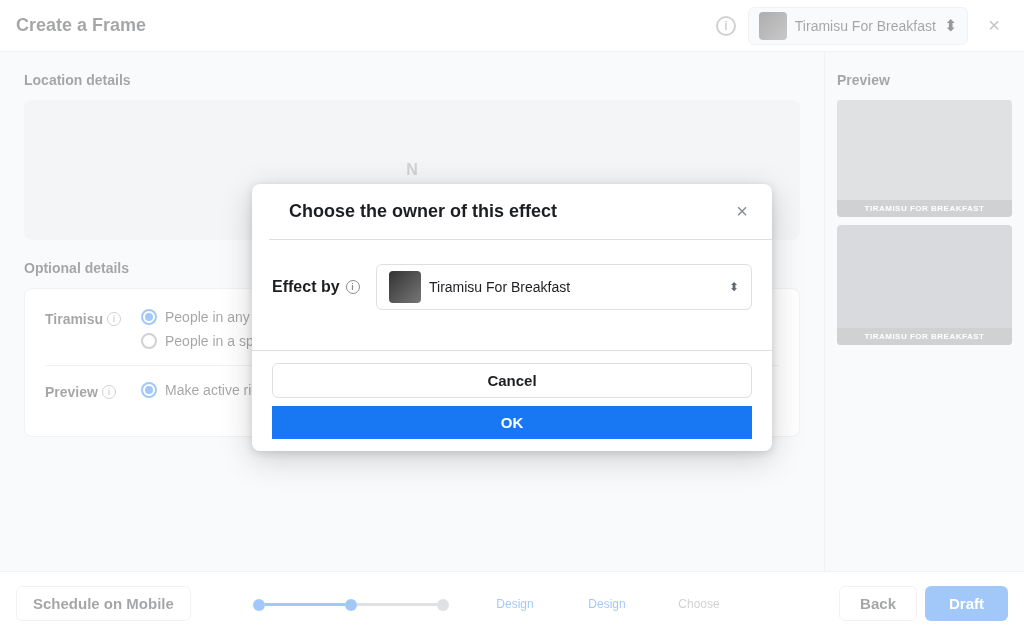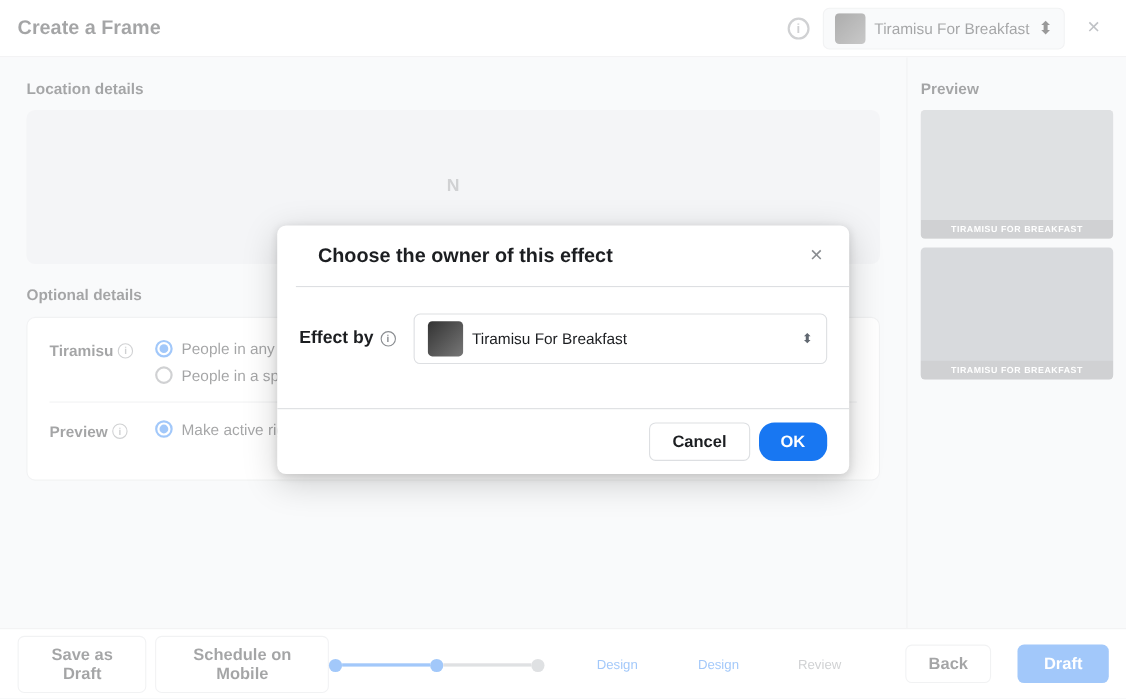--- a/index.html
+++ b/index.html
@@ -304,21 +304,21 @@
       font-size: 12px;
       color: #1877f2;
       width: 92px;
       text-align: center;
     }
     .step-label.inactive {
       color: #8a8d91;
     }
     .footer-right {
       display: flex;
-      gap: 24px;
+      gap: 8px;
       padding-left: 32px;
     }
     .btn-back {
       background: #fff;
       border: 1px solid #dddfe2;
       border-radius: 6px;
       padding: 8px 20px;
       font-size: 15px;
       font-weight: 600;
       color: #1c1e21;
@@ -422,35 +422,36 @@
     .modal-divider {
       border: none;
       border-top: 1px solid #dddfe2;
       margin: 16px 0 0 0;
     }
     .modal-footer {
       padding: 12px 20px;
       display: flex;
       justify-content: flex-end;
       gap: 8px;
+      flex-direction: column;
     }
     .btn-cancel {
       background: #fff;
       border: 1px solid #dddfe2;
       border-radius: 6px;
       padding: 8px 20px;
       font-size: 15px;
       font-weight: 600;
       color: #1c1e21;
       cursor: pointer;
     }
     .btn-ok {
       background: #1877f2;
       border: none;
-      border-radius: 14px;
+      border-radius: 0;
       padding: 8px 20px;
       font-size: 15px;
       font-weight: 600;
       color: #fff;
       cursor: pointer;
     }
   </style>
 </head>
 <body>
 
@@ -525,36 +526,35 @@
       <div class="preview-card-label">TIRAMISU FOR BREAKFAST</div>
     </div>
     <div class="preview-card preview-card-2">
       <div class="preview-card-label">TIRAMISU FOR BREAKFAST</div>
     </div>
   </div>
 </div>
 
 <div class="footer">
   <div class="footer-left">
-    <button class="btn-draft">Save as Draft</button>
     <button class="btn-mobile">Schedule on Mobile</button>
   </div>
 
   <div class="footer-steps">
     <div class="steps-bar">
       <div class="step-dot"></div>
       <div class="step-line"></div>
       <div class="step-dot"></div>
       <div class="step-line inactive"></div>
       <div class="step-dot inactive"></div>
     </div>
     <div class="steps-labels">
       <span class="step-label">Design</span>
       <span class="step-label">Design</span>
-      <span class="step-label inactive">Review</span>
+      <span class="step-label inactive">Choose</span>
     </div>
   </div>
 
   <div class="footer-right">
     <button class="btn-back">Back</button>
     <button class="btn-next">Draft</button>
   </div>
 </div>
 
 <div class="modal-overlay">

